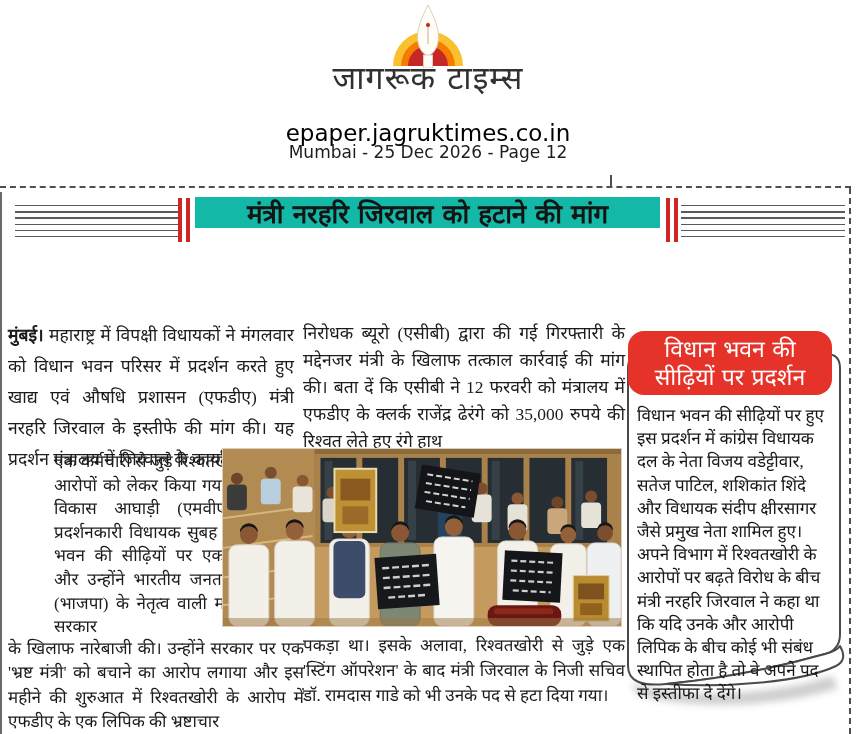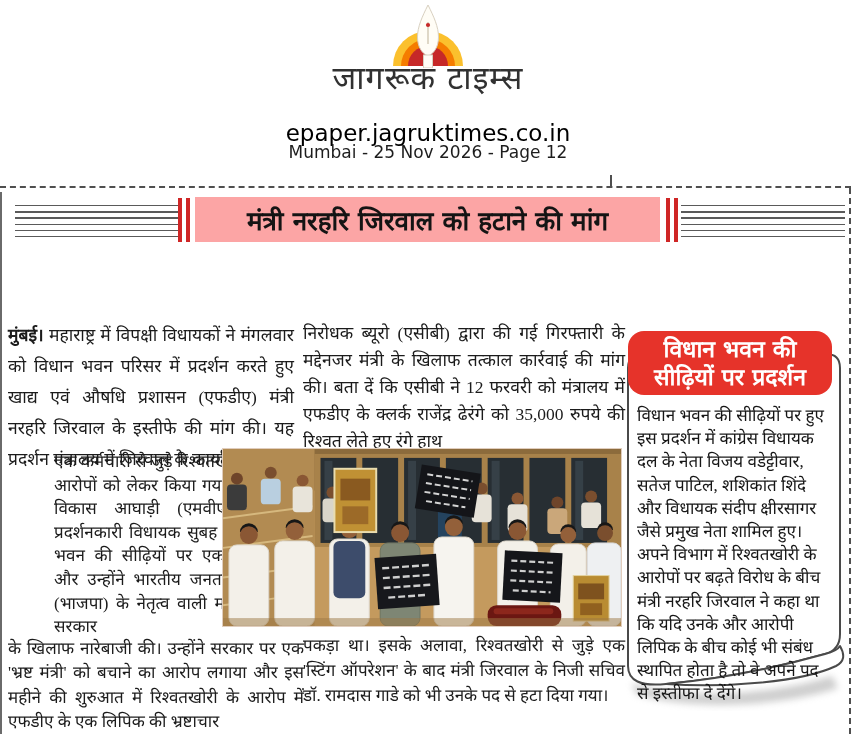--- a/index.html
+++ b/index.html
@@ -23,21 +23,21 @@
   #right-dash{left:849px;top:188px;height:546px;border-left:2px dashed #4f4f4f;width:0;}
   #left-rule{left:0;top:192px;height:542px;border-left:2px solid #6a6a6a;width:0;}
 
   
   .rules{top:205px;height:33px;background:repeating-linear-gradient(to bottom,#5a5a5a 0 1.4px,transparent 1.4px 6.2px);}
   #rules-left{left:15px;width:163px;}
   #rules-right{left:681px;width:164px;}
   .redbar{top:198px;height:44px;width:4px;background:#cf2626;}
   #bar-l1{left:178px;} #bar-l2{left:186px;}
   #bar-r1{left:666px;} #bar-r2{left:674px;}
-  #kicker-box{left:195px;top:197px;width:465px;height:45px;background:#fca5a5;
+  #kicker-box{left:195px;top:197px;width:465px;height:31px;background:#14b8a6;
         display:flex;align-items:center;justify-content:center;}
   #kicker-text{font-weight:800;font-size:26px;color:#141414;font-family:"DejaVu Sans","Liberation Sans",sans-serif;}
 
   
   #headline{left:0;right:4px;top:238px;height:82px;display:flex;align-items:center;justify-content:center;
         font-family:"DejaVu Sans","Liberation Sans",sans-serif;
         font-weight:800;font-size:52px;color:#0e0e0e;white-space:nowrap;}
 
   
   .copy{text-align:justify;color:#1b1b1b;}
@@ -49,21 +49,21 @@
   .dateline{font-weight:bold;}
 
   
   #photo{left:222px;top:448px;width:400px;height:179px;border:1px solid #e0cdbd;box-sizing:border-box;}
   #photo svg{display:block;width:100%;height:100%;}
 
   
   #note-svg{left:616px;top:338px;width:234px;height:392px;}
   #sidebar-title-box{left:628px;top:331px;width:204px;height:64px;background:#e6332a;border-radius:16px;
         display:flex;align-items:center;justify-content:center;text-align:center;padding:0 8px;box-sizing:border-box;}
-  #sidebar-title{color:#fff;font-weight:700;font-size:23px;line-height:1.22;
+  #sidebar-title{color:#fff;font-weight:400;font-size:23px;line-height:1.22;
         font-family:"DejaVu Sans","Liberation Sans",sans-serif;}
   #sidebar-body{left:637px;top:404px;width:197px;font-size:17px;line-height:23.2px;color:#161616;text-align:left;}
 </style>
 </head>
 <body>
 
 <div id="page">
 
   <div class="abs" id="logo-mark">
     <svg viewBox="0 0 86 64">
@@ -71,21 +71,21 @@
       <path d="M 16 62 A 27 27 0 0 1 70 62 Z" fill="#f57c00"></path>
       <path d="M 23 62 A 20 20 0 0 1 63 62 Z" fill="#c62828"></path>
       <path d="M43 1 C 37 13 32.5 23 32.5 33 C 32.5 43 37 49.5 43 52 C 49 49.5 53.5 43 53.5 33 C 53.5 23 49 13 43 1 Z" fill="#fffdf6" stroke="#d8d0c0" stroke-width="1"></path>
       <line x1="43" y1="18" x2="43" y2="40" stroke="#c9bfa8" stroke-width="1.2"></line>
       <circle cx="43" cy="21" r="2.1" fill="#c62828"></circle>
       <rect x="38.5" y="51" width="9" height="13" fill="#fffdf6" stroke="#d8d0c0" stroke-width="1"></rect>
     </svg>
   </div>
   <div class="abs" id="masthead-title">जागरूक टाइम्स</div>
   <div class="abs" id="site-line">epaper.jagruktimes.co.in</div>
-  <div class="abs" id="edition-line">Mumbai - 25 Nov 2026 - Page 12</div>
+  <div class="abs" id="edition-line">Mumbai - 25 Dec 2026 - Page 12</div>
 
   <div class="abs" id="top-dash"></div>
   <div class="abs" id="top-tick"></div>
   <div class="abs" id="right-dash"></div>
   <div class="abs" id="left-rule"></div>
 
   <div class="abs rules" id="rules-left"></div>
   <div class="abs redbar" id="bar-l1"></div>
   <div class="abs redbar" id="bar-l2"></div>
   <div class="abs" id="kicker-box">

